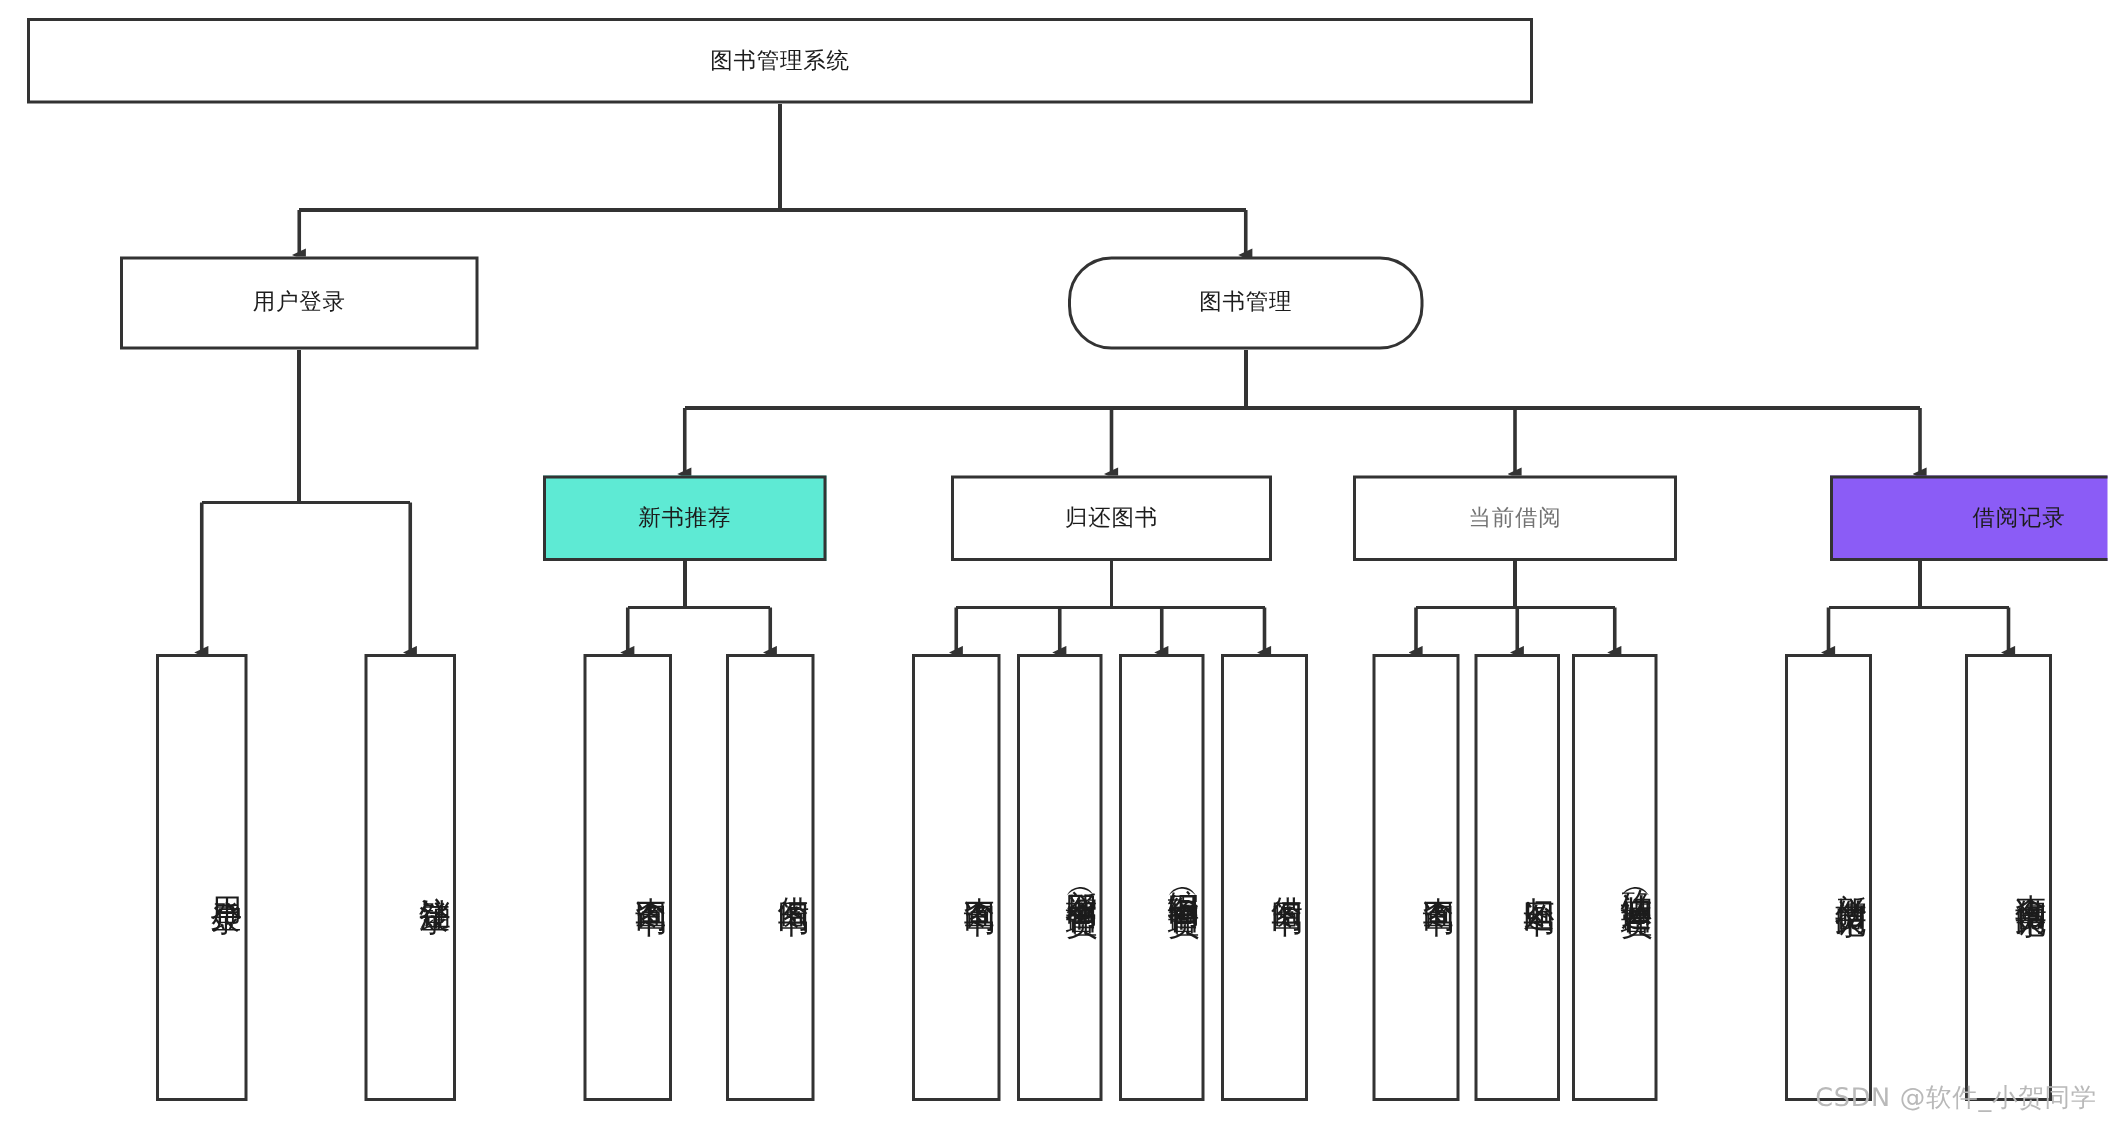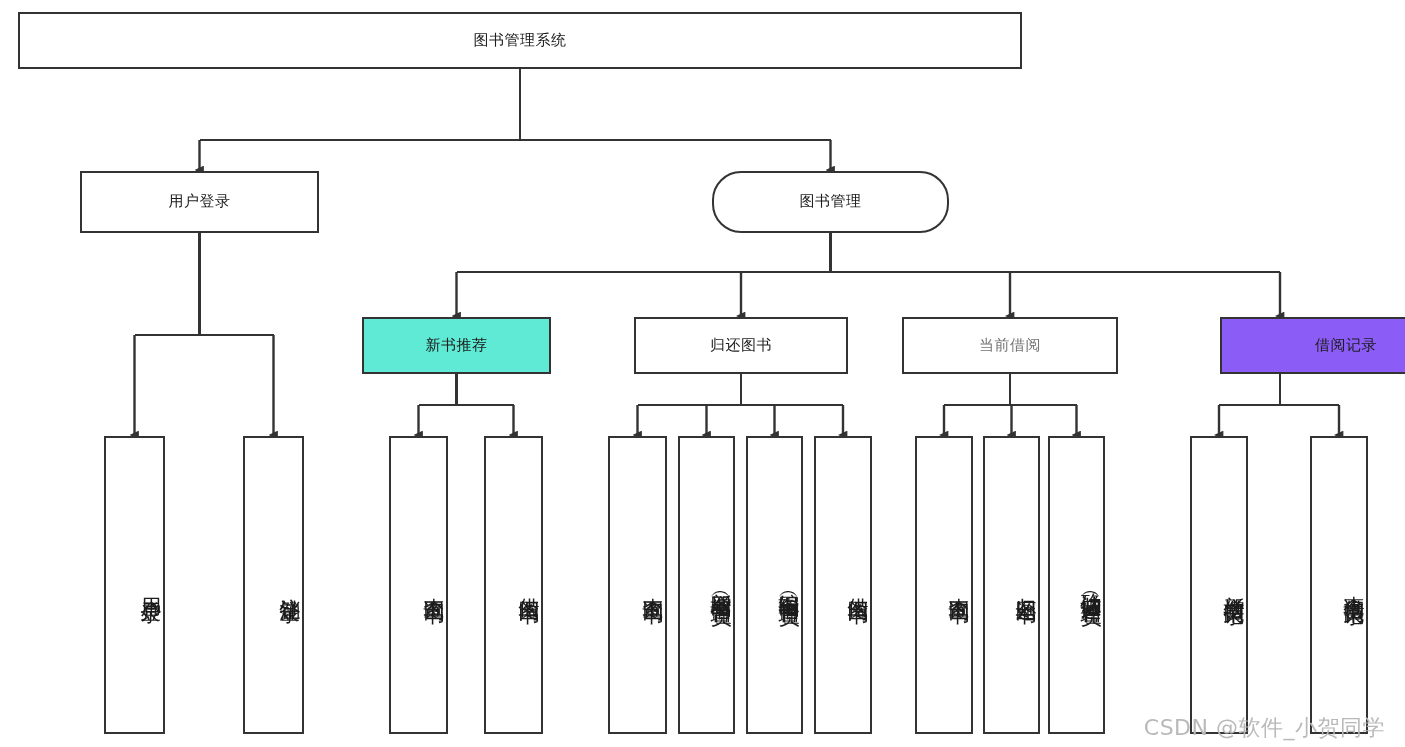--- a/index.html
+++ b/index.html
@@ -56,23 +56,23 @@
     writing-mode: vertical-rl;
     text-orientation: upright;
     white-space: nowrap;
   }
   .node-label {
     display: block;
     white-space: nowrap;
   }
   #watermark {
     position: absolute;
-    right: 20px;
+    right: 7px;
     bottom: 4px;
-    font-size: 22px;
+    font-size: 17px;
     color: #b9b9b9;
     letter-spacing: 0.5px;
     white-space: nowrap;
     pointer-events: none;
   }
 </style>
 </head>
 <body>
 
 <div id="diagram-root">

